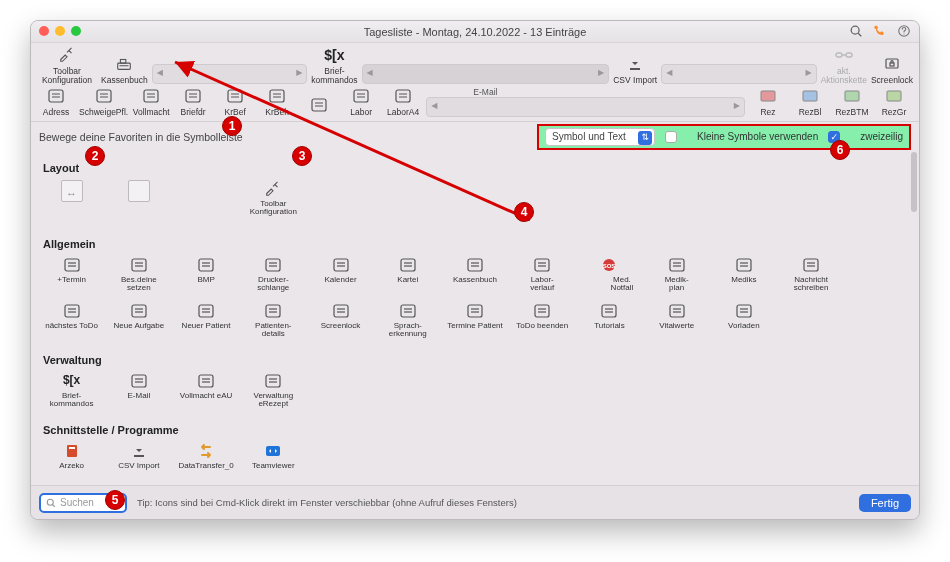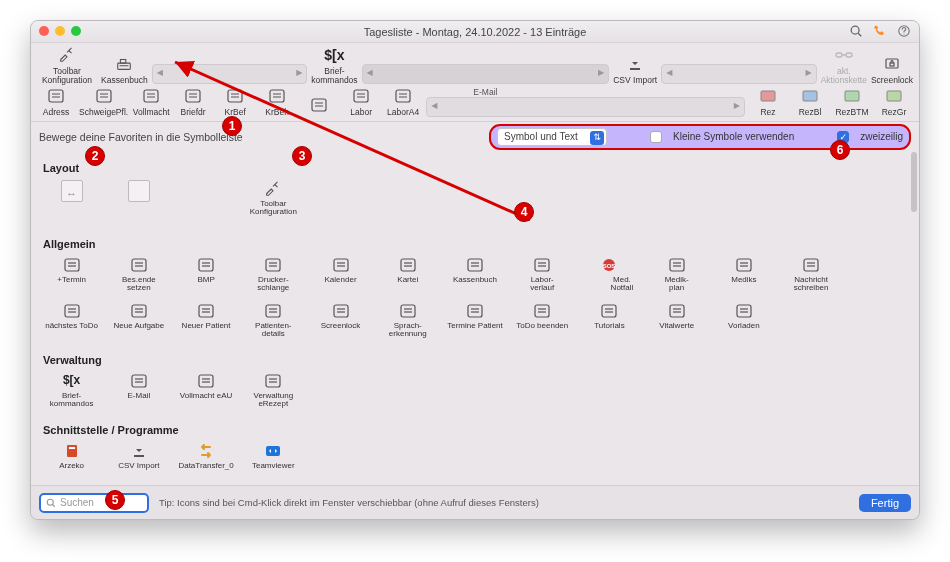--- a/index.html
+++ b/index.html
@@ -61,35 +61,35 @@
   .sep { height:1px; background:#d3cfd3; margin:0 0 2px 0; }
 
   
   .band {
     height:26px; display:flex; align-items:center; padding:0 8px;
     color:#444; font-size:10.5px;
   }
   .opts {
     margin-left:auto;
     display:flex; align-items:center; gap:10px;
-    border:2px solid #d60000; border-radius:11px;
+    border:2px solid #d60000; border-radius:0;
     padding:2px 6px;
-    background:#c4b5fd;
+    background:#86efac;
   }
   .select {
     background:#fff; border:1px solid #c8c4c8; border-radius:4px;
     height:18px; display:flex; align-items:center; padding:0 18px 0 6px;
     font-size:10px; position:relative; min-width:110px;
   }
   .select::after {
     content:""; position:absolute; right:2px; top:2px; width:14px; height:14px;
     background:#2f6fe0; border-radius:3px;
   }
   .select .chev { position:absolute; right:5px; top:3px; color:#fff; font-size:9px; z-index:1; }
-  .chk { display:flex; align-items:center; gap:11px; font-size:10px; color:#333;margin-left:33px; }
+  .chk { display:flex; align-items:center; gap:20px; font-size:10px; color:#333; }
   .chkbox { width:12px; height:12px; border:1px solid #aaa; border-radius:3px; background:#fff; display:inline-flex; align-items:center; justify-content:center; }
   .chkbox.on { background:#2f6fe0; border-color:#2f6fe0; color:#fff; font-size:9px; }
 
   
   .body {
     flex:1; overflow:hidden; background:#eae6ea; position:relative;
     padding:2px 8px 0 8px;
   }
   .section-title { font-weight:600; font-size:11px; color:#222; margin:10px 0 4px 4px; }
   .grid {
@@ -108,21 +108,21 @@
   .square.arrows::before { content:"↔"; font-size:11px; color:#888; display:block; text-align:center; line-height:22px;}
   .scrollbar { position:absolute; right:1px; top:0; width:8px; height:100%; }
   .thumb { position:absolute; right:1px; top:2px; width:6px; height:60px; background:#c6c2c6; border-radius:3px; }
 
   
   .footer {
     height:34px; border-top:1px solid #d3cfd3; background:#e6e2e6;
     display:flex; align-items:center; padding:0 8px; gap:10px;
   }
   .search {
-    width:110px; height:20px; border:2px solid #2f6fe0; border-radius:5px;
+    width:88px; height:20px; border:2px solid #2f6fe0; border-radius:5px;
     background:#fff; display:flex; align-items:center; padding:0 4px; gap:3px;
     font-size:10px; color:#999;
   }
   .tip { font-size:9.5px; color:#555;text-align:center; }
   .done {
     margin-left:auto; background:#2f6fe0; color:#fff; border-radius:5px;
     padding:3px 12px; font-size:11px;
   }
 
   
@@ -433,21 +433,21 @@
           <span class="lbl" style="white-space: pre-line;">+Termin</span>
         </div>
         <div class="cell">
           <span class="ic">
             <svg class="svg" viewBox="0 0 18 16" fill="none" stroke="#555" stroke-width="1.2">
               <rect x="2" y="2" width="14" height="12" rx="2"></rect>
               <line x1="5" y1="6" x2="13" y2="6"></line>
               <line x1="5" y1="9" x2="13" y2="9"></line>
             </svg>
           </span>
-          <span class="lbl" style="white-space: pre-line;">Bes.ende setzen</span>
+          <span class="lbl" style="white-space: pre-line;">Bes.deine setzen</span>
         </div>
         <div class="cell">
           <span class="ic">
             <svg class="svg" viewBox="0 0 18 16" fill="none" stroke="#555" stroke-width="1.2">
               <rect x="2" y="2" width="14" height="12" rx="2"></rect>
               <line x1="5" y1="6" x2="13" y2="6"></line>
               <line x1="5" y1="9" x2="13" y2="9"></line>
             </svg>
           </span>
           <span class="lbl" style="white-space: pre-line;">BMP</span>

